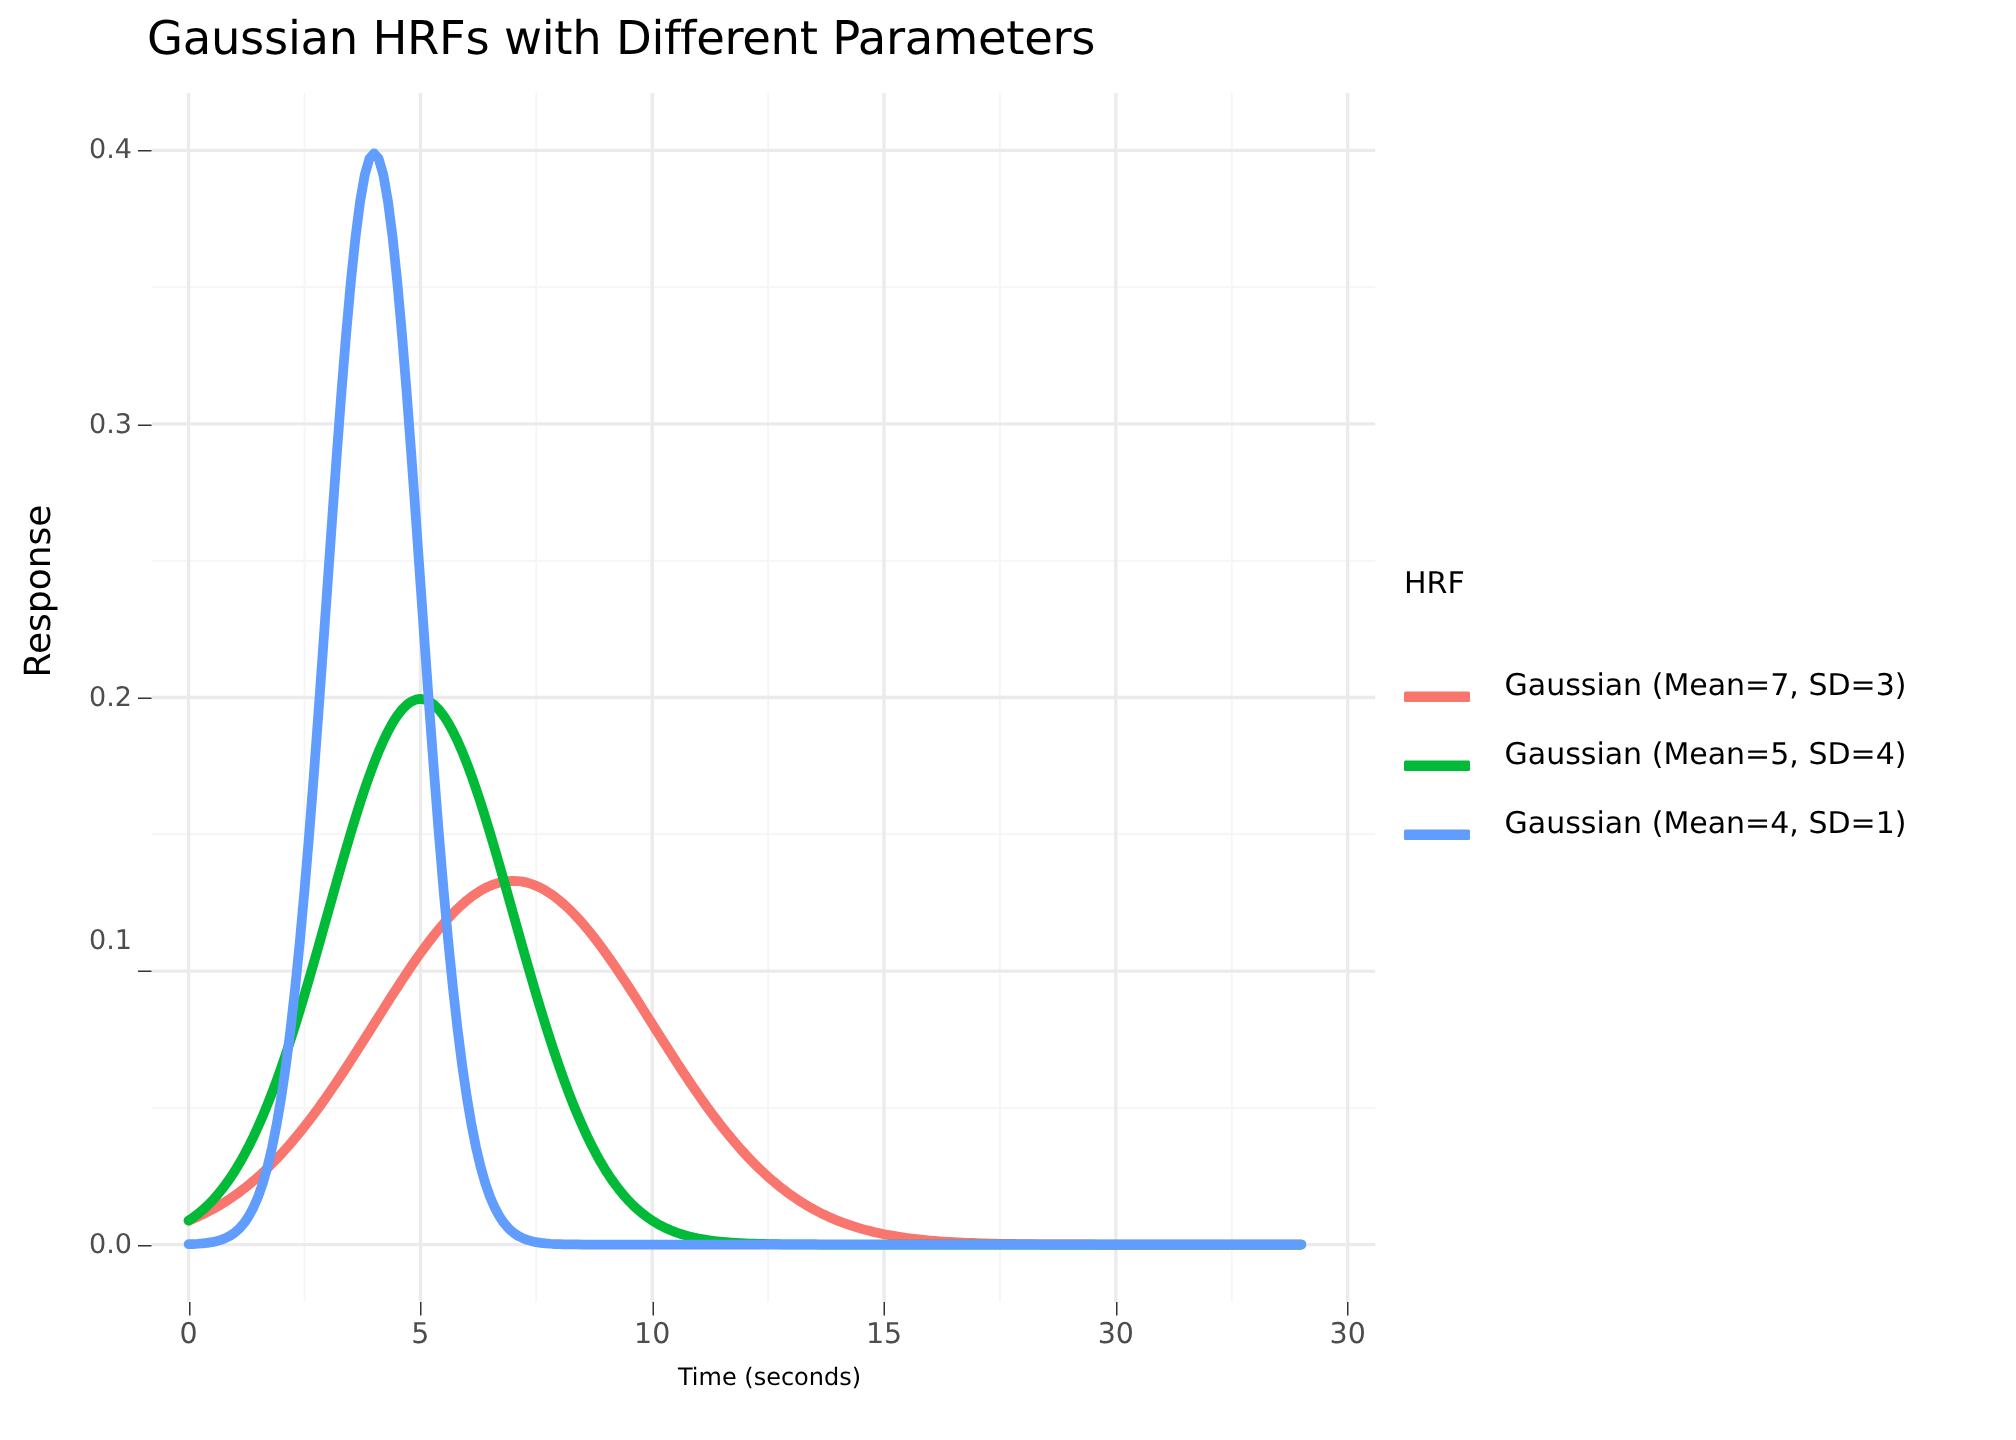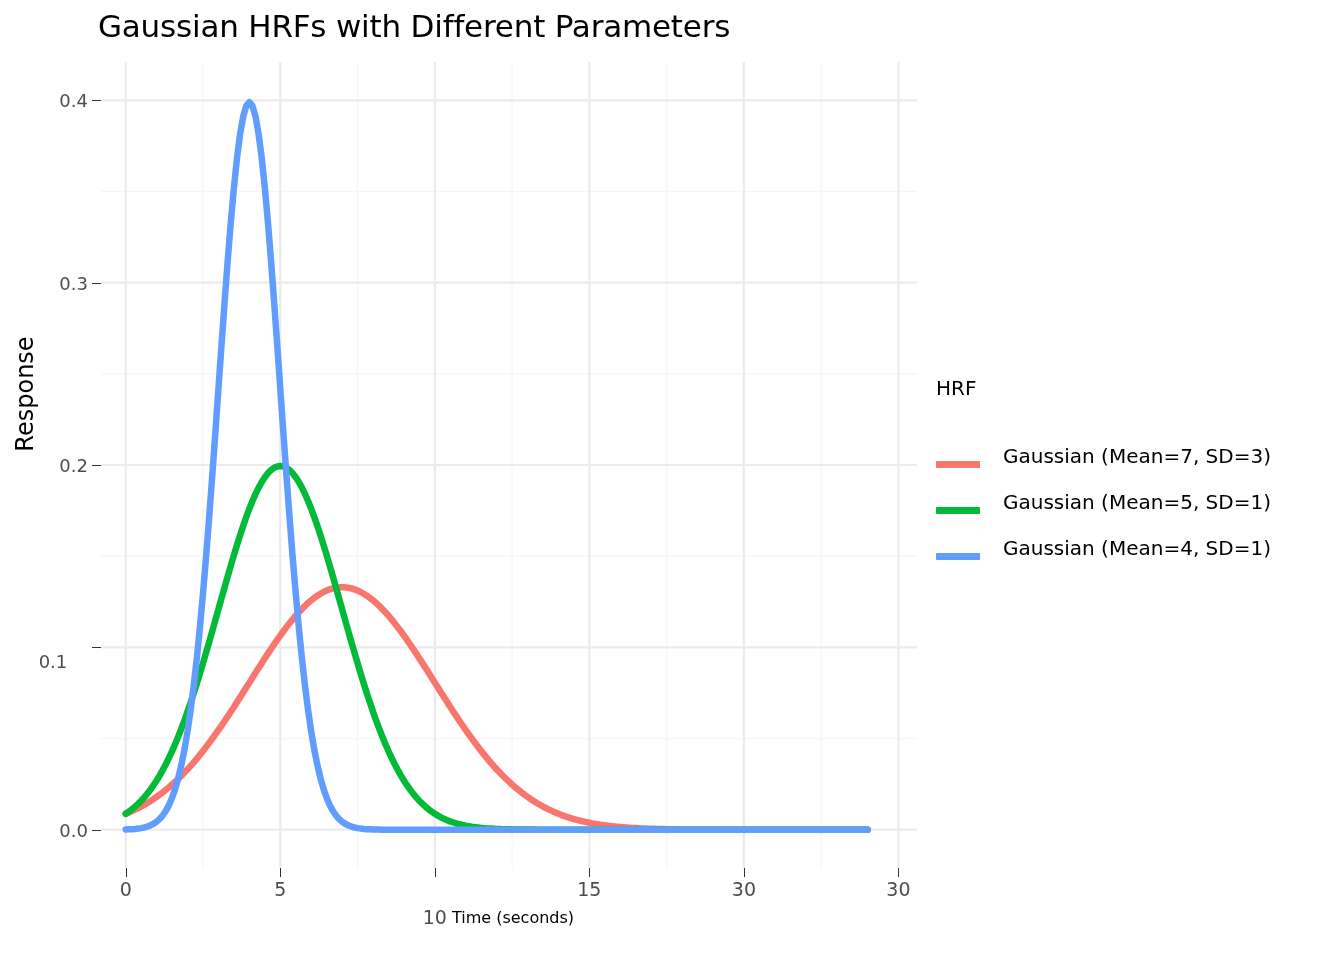--- a/index.html
+++ b/index.html
@@ -143,29 +143,29 @@
 
 <div id="chart-root">
 
   <div id="plot-title">Gaussian HRFs with Different Parameters</div>
 
   <div id="y-axis-title">Response</div>
   <div id="x-axis-title">Time (seconds)</div>
 
   <div id="ytick-labels">
       <div class="ytick-label" style="top: 829.706px;">0.0</div>
-      <div class="ytick-label" style="top: 661px; text-align: center;">0.1</div>
+      <div class="ytick-label" style="top: 627px;">0.1</div>
       <div class="ytick-label" style="top: 465px;">0.2</div>
       <div class="ytick-label" style="top: 282.647px;">0.3</div>
       <div class="ytick-label" style="top: 100.294px;">0.4</div>
     </div>
   <div id="xtick-labels">
       <div class="xtick-label" style="left: 125.727px;">0</div>
       <div class="xtick-label" style="left: 280.273px;">5</div>
-      <div class="xtick-label" style="left: 434.818px; margin-top: 28px;">10</div>
+      <div class="xtick-label" style="left: 434.818px;">10</div>
       <div class="xtick-label" style="left: 589.364px;">15</div>
       <div class="xtick-label" style="left: 743.909px;">30</div>
       <div class="xtick-label" style="left: 898.455px;">30</div>
     </div>
 
   <div id="panel">
     <svg id="plot-svg" width="816" height="806" viewBox="0 0 816 806" xmlns="http://www.w3.org/2000/svg">
       <rect x="0" y="0" width="816" height="806" fill="#FFFFFF"></rect>
       <g id="grid-minor">
           <line x1="-52.54545454545455" x2="-52.54545454545455" y1="0" y2="806" stroke="#F5F5F5" stroke-width="1.2"></line>
@@ -205,21 +205,21 @@
 
   <div id="legend">
     <div id="legend-title">HRF</div>
     <div id="legend-items">
         <div class="legend-row">
           <span class="legend-key" style="background: rgb(248, 118, 109);"></span>
           <span class="legend-label">Gaussian (Mean=7, SD=3)</span>
         </div>
         <div class="legend-row">
           <span class="legend-key" style="background: rgb(0, 186, 56);"></span>
-          <span class="legend-label">Gaussian (Mean=5, SD=1)</span>
+          <span class="legend-label">Gaussian (Mean=5, SD=4)</span>
         </div>
         <div class="legend-row">
           <span class="legend-key" style="background: rgb(97, 156, 255);"></span>
           <span class="legend-label">Gaussian (Mean=4, SD=1)</span>
         </div>
       </div>
   </div>
 
 <div class="tick-mark-y" style="top: 829.706px;"></div>
     <div class="tick-mark-y" style="top: 647.353px;"></div>

